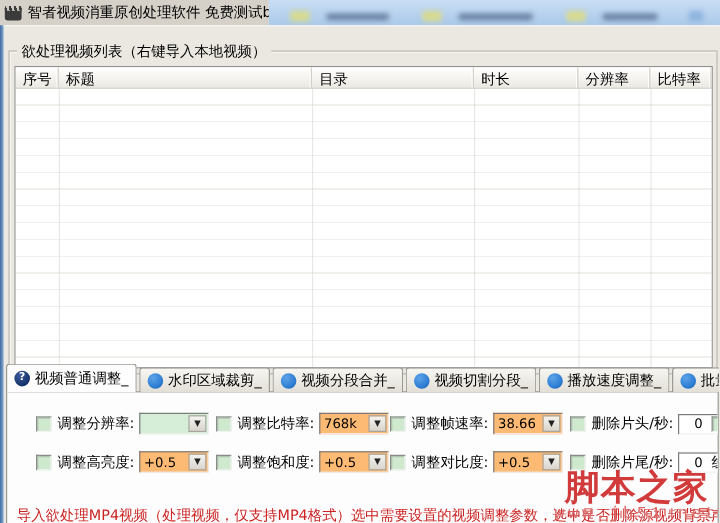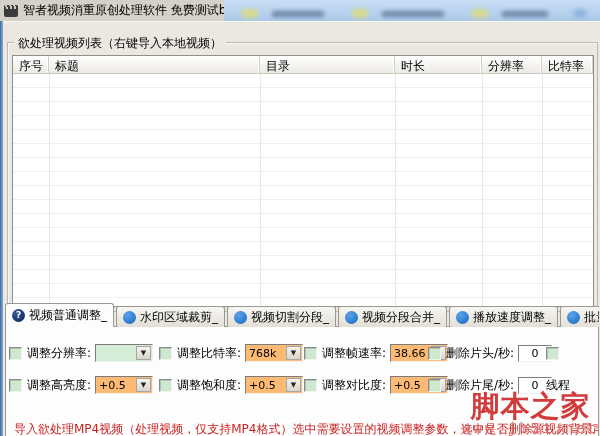--- a/index.html
+++ b/index.html
@@ -84,24 +84,24 @@
     width:13px; height:13px; border-radius:50%; flex:none; position:relative;
     background:radial-gradient(circle at 35% 30%, #5da2e8, #2f7fd4 60%, #1b5aa8);
     color:#fff; font-size:9px; font-weight:bold; text-align:center; line-height:13px;
   }
   .tab-icon.dark{ background:radial-gradient(circle at 35% 30%, #3a5a9a, #17366e 65%, #0c234d); }
   
   .panel{
     position:absolute; left:5px; top:326px; width:594px; height:120px;
     background:#fdfdfd; border:1px solid #9a9a93; z-index:2; overflow:hidden;
   }
-  .ctl-row{ display:flex; align-items:center; height:20px; margin-top:16px; padding-left:3px; overflow:hidden; }
+  .ctl-row{ display:flex; align-items:center; height:20px; margin-top:16px; padding-left:24px; overflow:hidden; }
   .ctl-row.r2{ margin-top:12px; }
   .ctl{ display:flex; align-items:center; flex:0 0 auto; }
-  .w1{ width:150px; } .w2{ width:145px; } .w3{ width:124px; } .w4{ width:118px; }
+  .w1{ width:150px; } .w2{ width:145px; } .w3{ width:150px; } .w4{ width:118px; }
   .cb{
     width:13px; height:13px; background:#cfe9cf; margin-right:5px; flex:none;
     border:1px solid; border-color:#8a8a8a #f2f2f2 #f2f2f2 #8a8a8a;
     box-shadow:inset 1px 1px 0 rgba(90,90,90,.25);
   }
   .lbl{ font-size:12px; margin-right:4px; white-space:nowrap; }
   .combo{
     display:flex; align-items:center; width:58px; height:18px; background:#fdba74; flex:none;
     border:1px solid; border-color:#7b7b7b #f2f2f2 #f2f2f2 #7b7b7b;
   }
@@ -174,25 +174,25 @@
     <div class="tab selected">
       <span class="tab-icon dark">?</span>
       <span>视频普通调整_</span>
     </div>
     <div class="tab">
       <span class="tab-icon"></span>
       <span>水印区域裁剪_</span>
     </div>
     <div class="tab">
       <span class="tab-icon"></span>
+      <span>视频分段合并_</span>
+    </div>
+    <div class="tab">
+      <span class="tab-icon"></span>
       <span>视频切割分段_</span>
-    </div>
-    <div class="tab">
-      <span class="tab-icon"></span>
-      <span>视频分段合并_</span>
     </div>
     <div class="tab">
       <span class="tab-icon"></span>
       <span>播放速度调整_</span>
     </div>
     <div class="tab">
       <span class="tab-icon"></span>
       <span>批量加片头片尾_</span>
     </div>
   </div>

